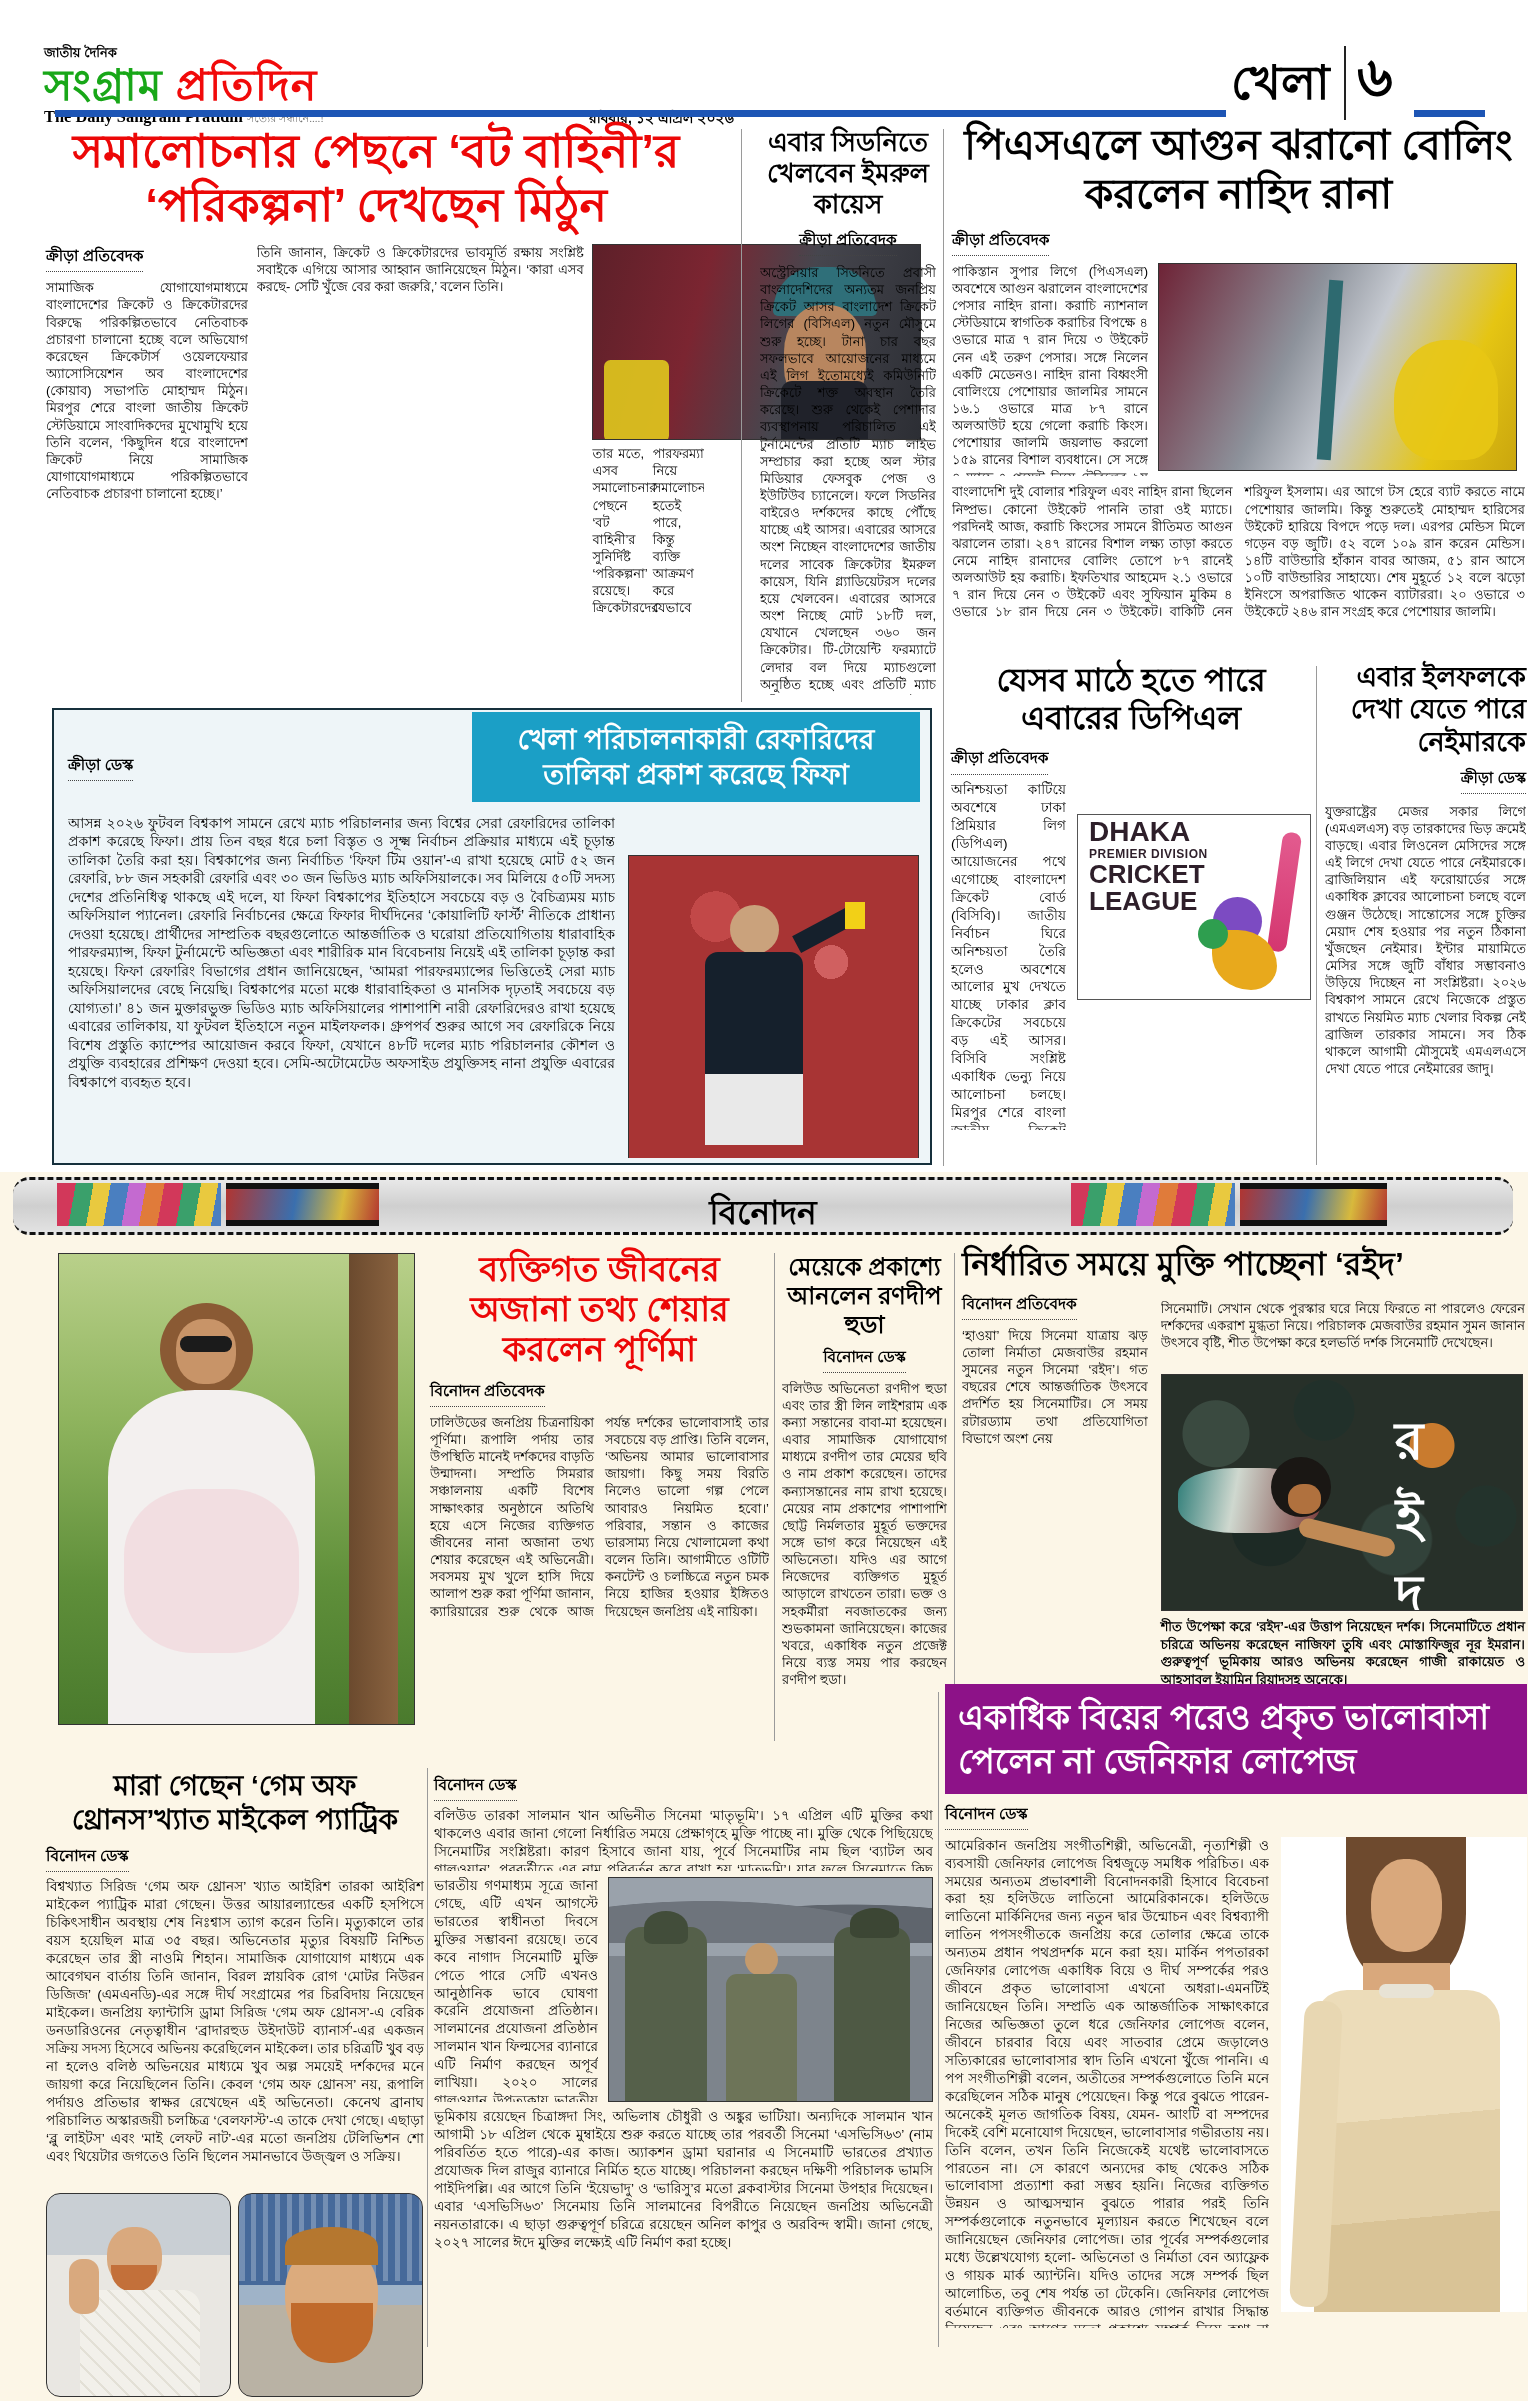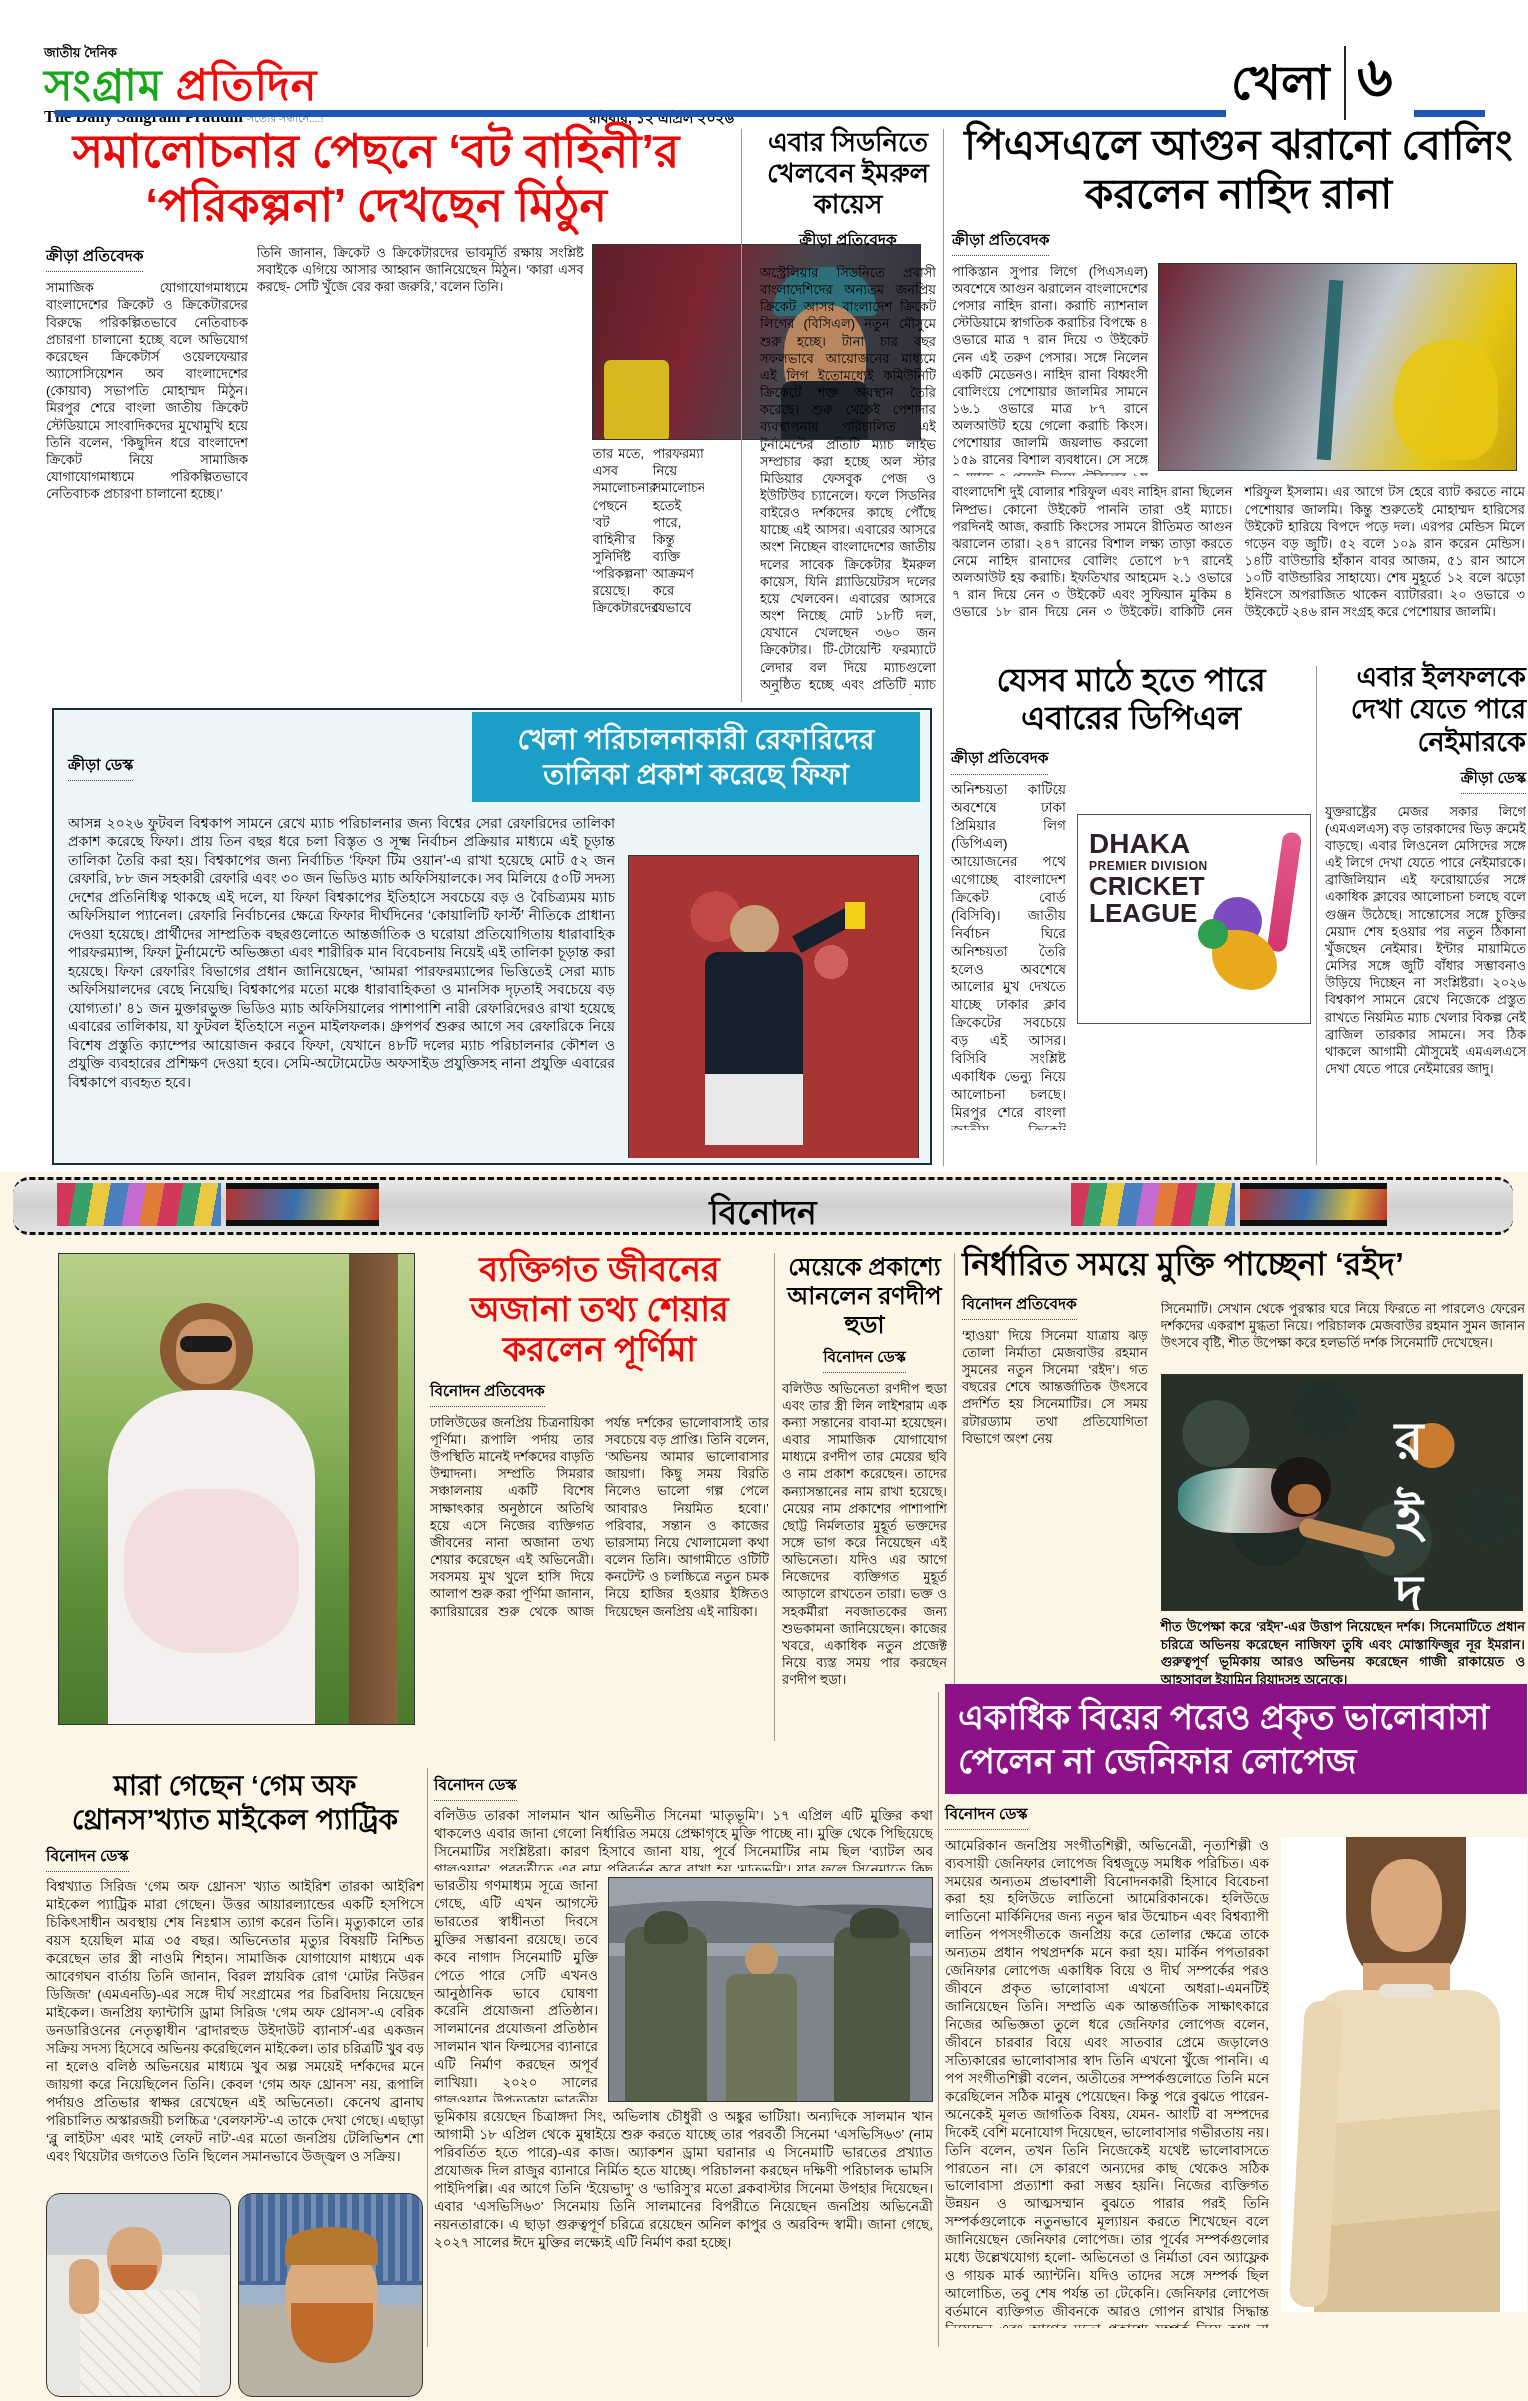--- a/index.html
+++ b/index.html
@@ -29,21 +29,21 @@
           border-top:3.3px dashed #111;border-bottom:3.3px dashed #111;border-radius:16.4px;}
   .banner-title{font-size:33px;font-weight:bold;}
   .film-collage{background:repeating-linear-gradient(100deg,#d2385a 0 18.6px,#3aa06b 18.6px 36px,#e9c93f 36px 53px,#4a7fc0 53px 71px,#c46ad0 71px 88px,#e07b3a 88px 106px);}
   .film-strip{background:linear-gradient(180deg,#111 0 14%,rgba(0,0,0,0) 14% 86%,#111 86% 100%),
               linear-gradient(100deg,#b3342f,#3a6fae 45%,#d8b93c 75%,#b3342f);}
   .band-cyan{background:#1b9fc6;color:#fff;font-weight:bold;text-align:center;line-height:1.25;}
   .band-green{background:#0d9a4b;color:#fff;font-weight:bold;text-align:center;}
   .band-purple{background:#8d1288;color:#fff;font-weight:bold;text-align:left;line-height:1.3;}
   .fifa-box{background:#eef5f8;border:2.2px solid #16303c;}
   .caption{font-size:13px;line-height:1.35;text-align:justify;font-weight:bold;}
-  .dpl-logo{background:#fff;border:1.1px solid #555;text-align:left;padding:14px 11px;}
+  .dpl-logo{background:#fff;border:1.1px solid #555;text-align:left;padding:2px 11px;}
   .dpl-logo .l1{font-size:28px;font-weight:bold;color:#2e1f2a;line-height:1.05;}
   .dpl-logo .l2{font-size:12px;font-weight:bold;color:#2e1f2a;letter-spacing:0.5px;}
   .dpl-logo .l3,.dpl-logo .l4{font-size:26px;font-weight:bold;color:#2e1f2a;line-height:1.05;}
 </style>
 </head>
 <body>
 
 <div class="page">
 
   <div class="abs" style="left:44px;top:43px;">

